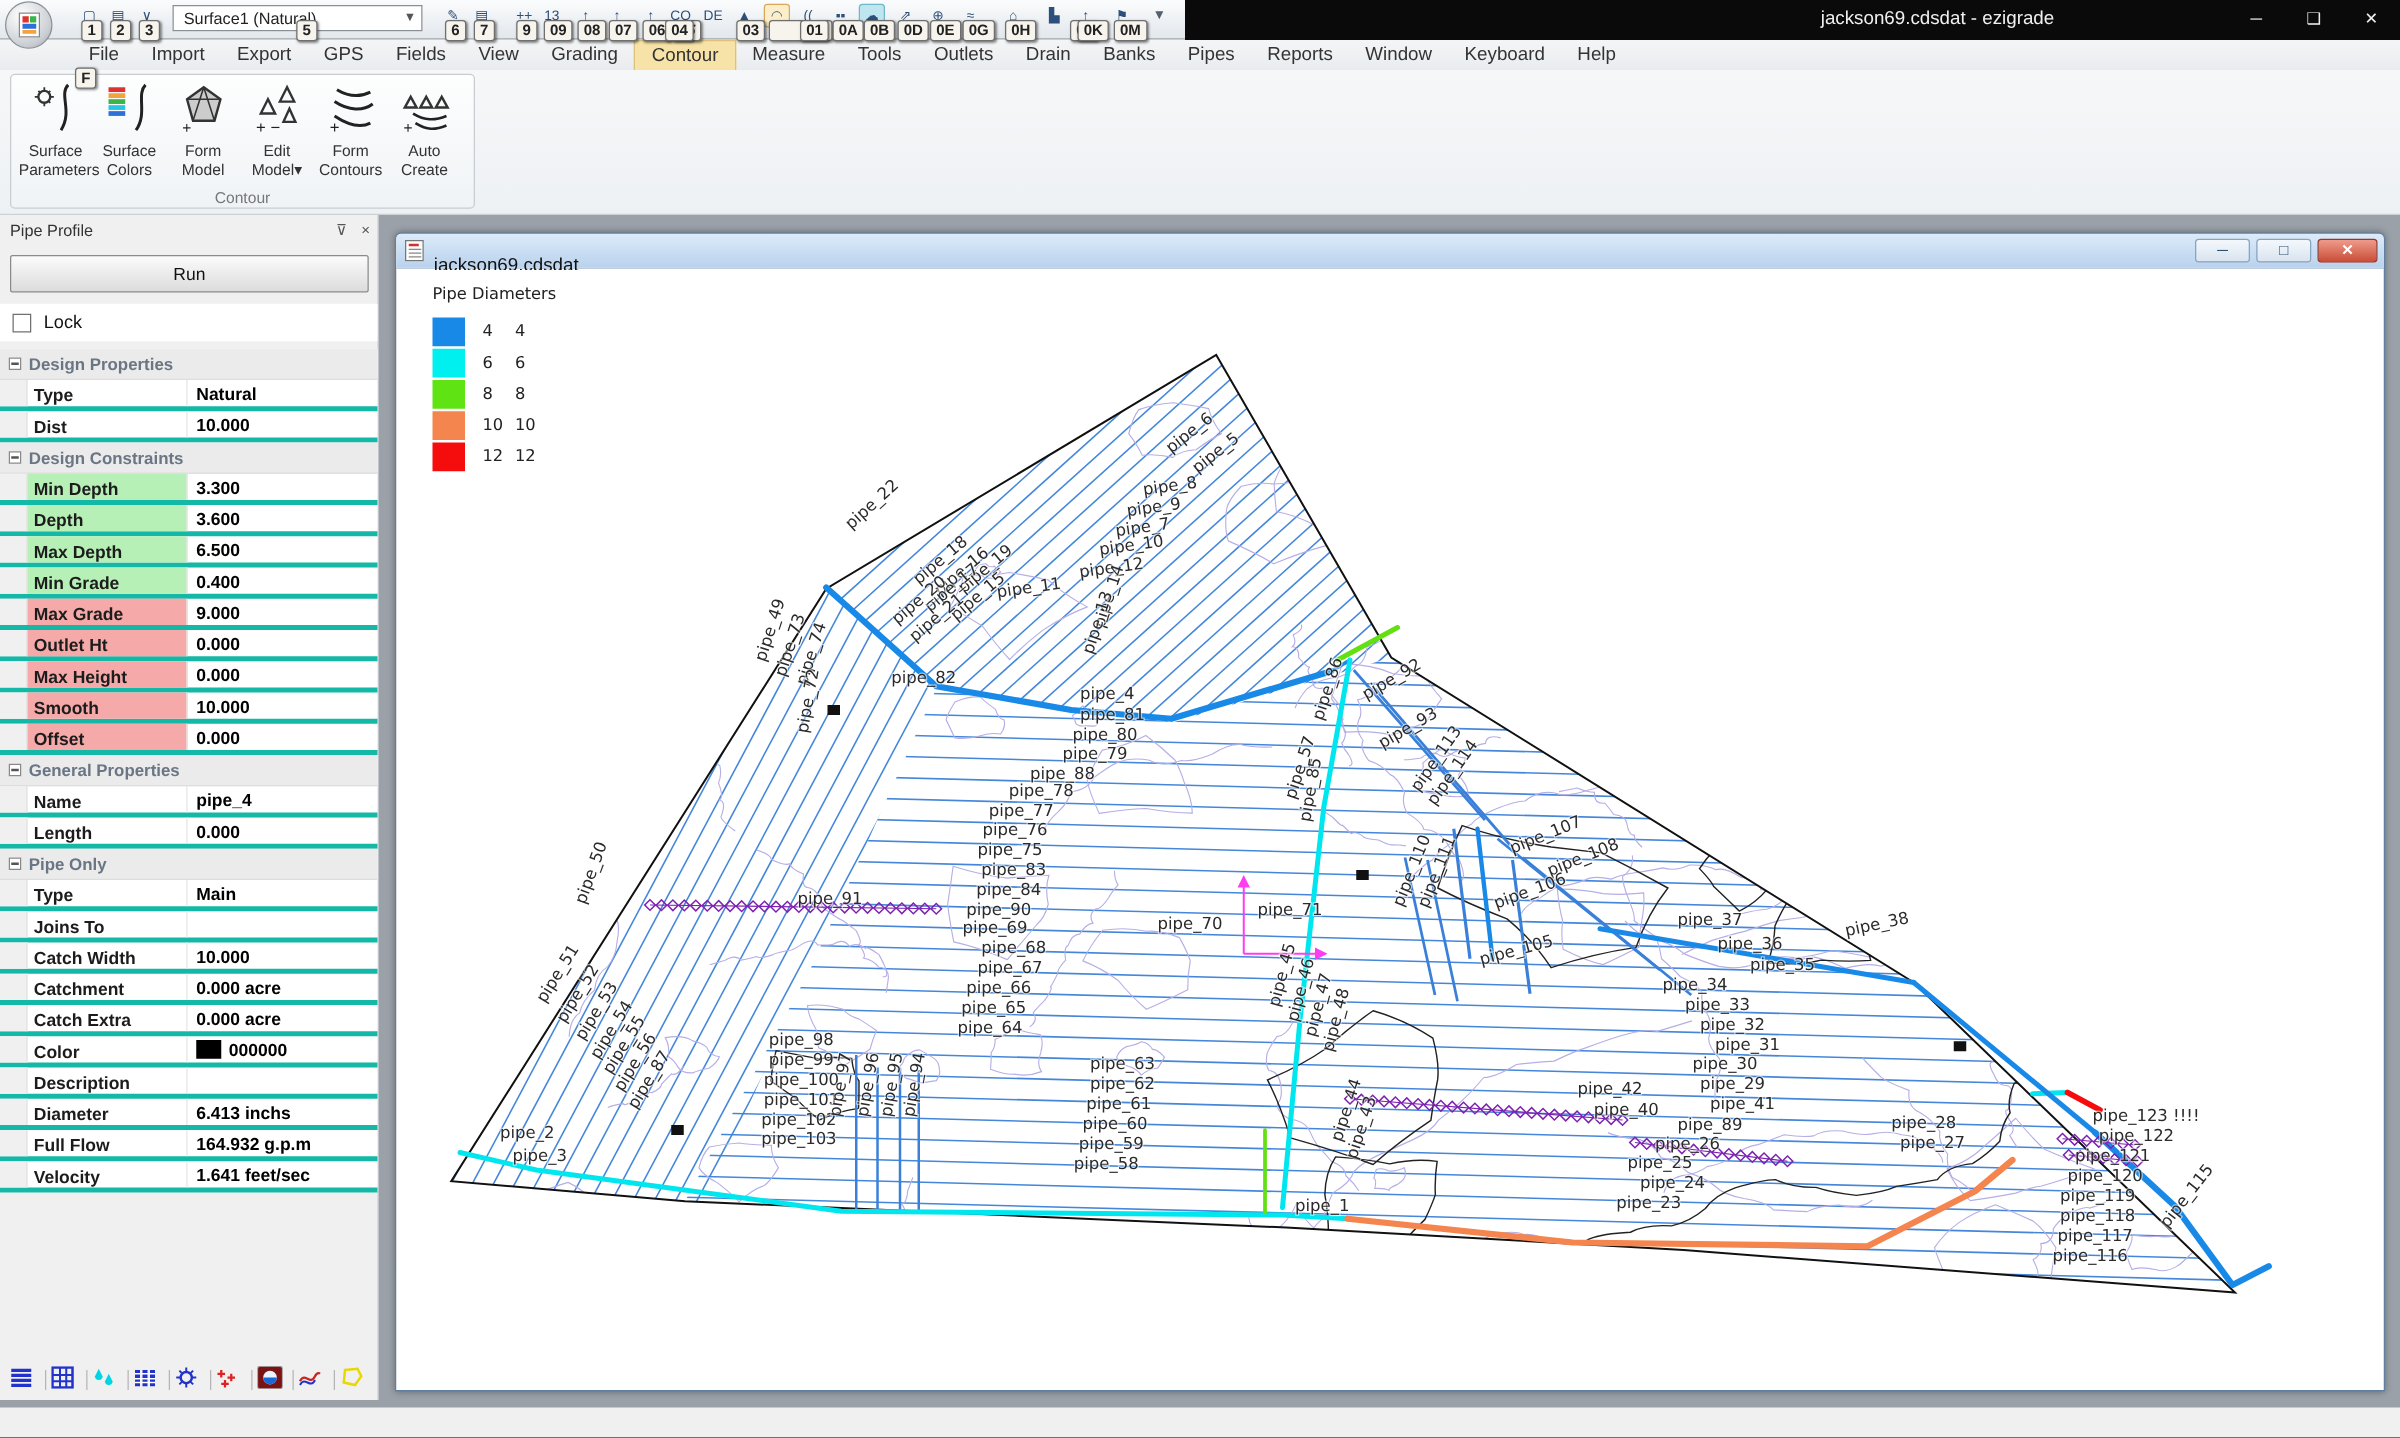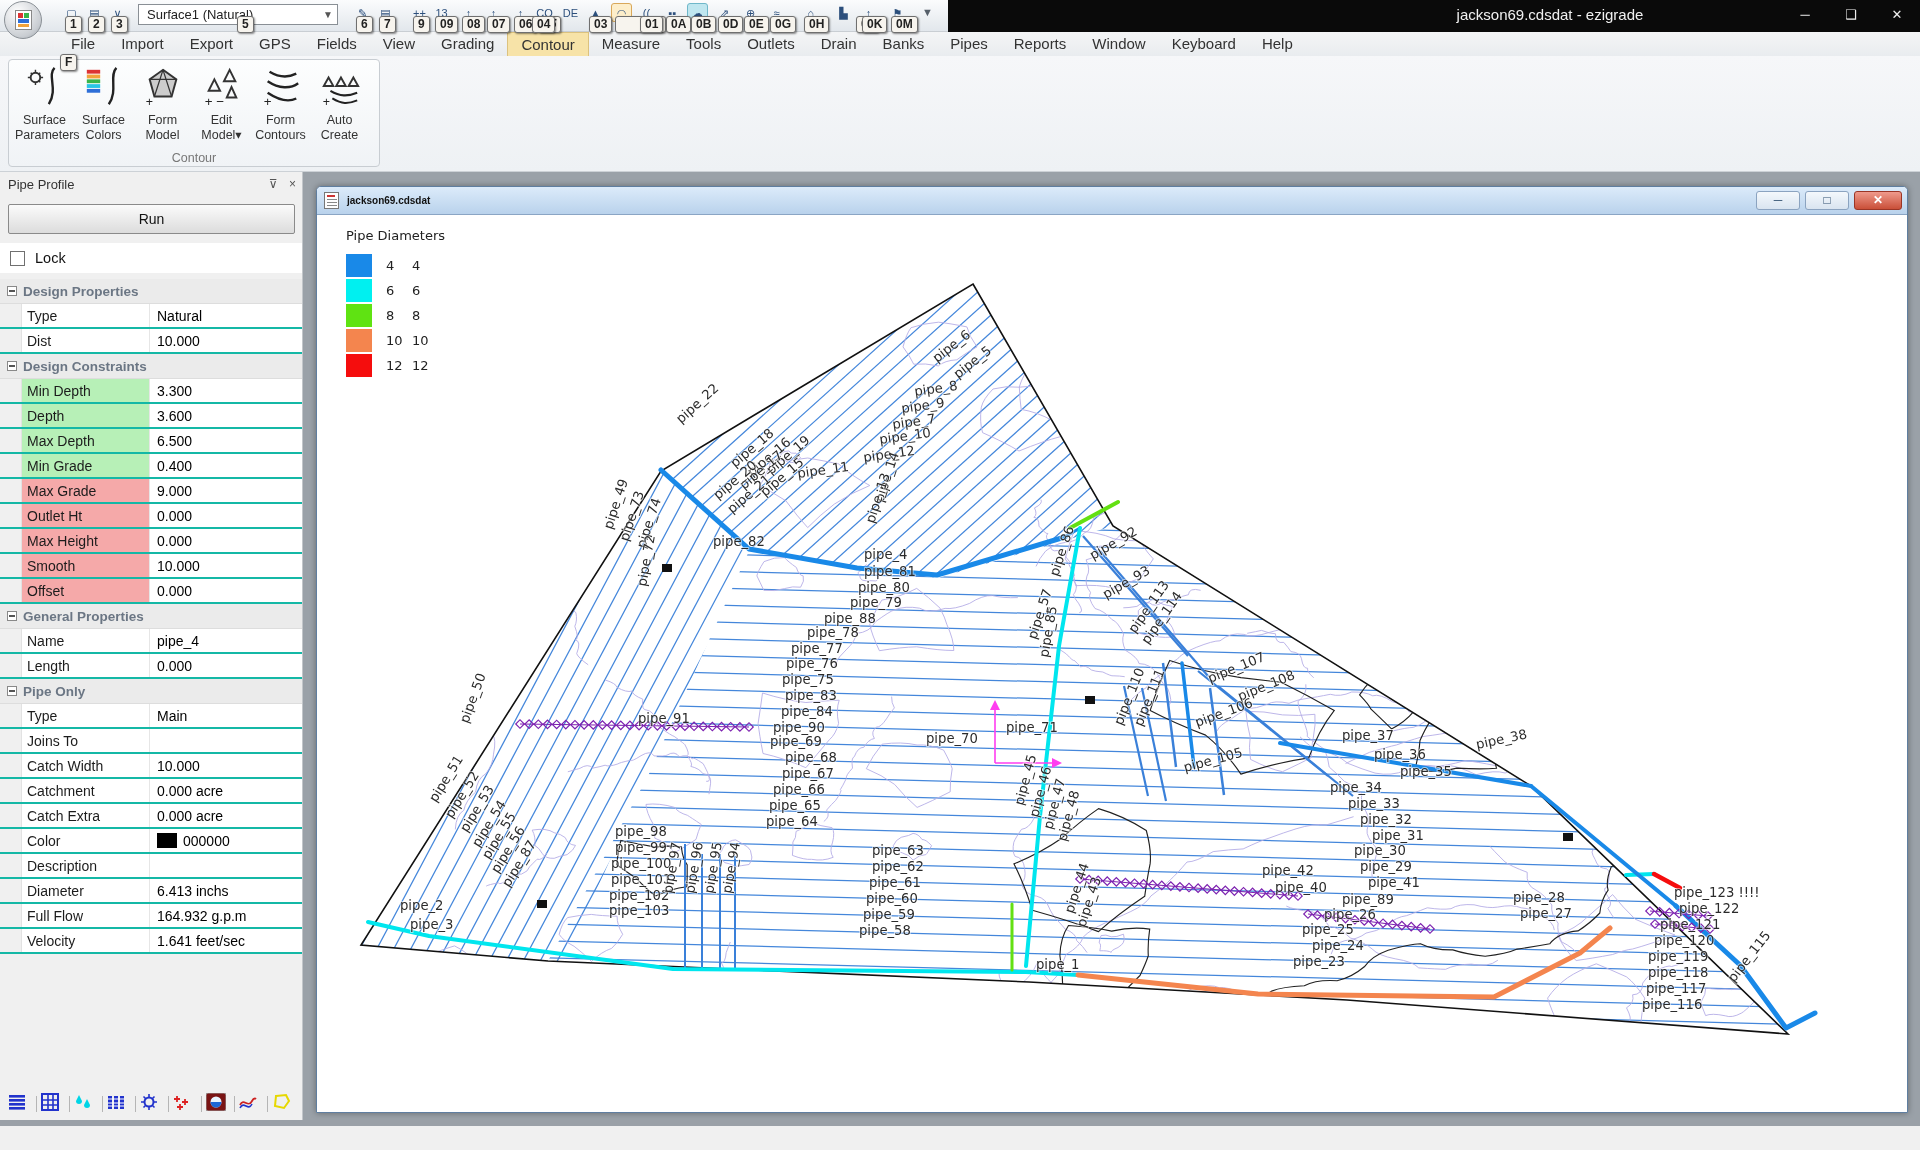--- a/index.html
+++ b/index.html
@@ -63,21 +63,21 @@
              font-size:14px; color:#111; text-align:center; line-height:28px; }
   .lock-row { margin-top:9px; background:#fff; height:30px; display:flex; align-items:center; padding-left:10px; }
   .lock-box { width:15px; height:15px; background:#fff; border:1px solid #707070; }
   .lock-lbl { font-size:14.5px; margin-left:10px; color:#111; }
   .grid { margin-top:6px; background:#fff; }
   .grid-cat { display:flex; align-items:center; height:25px; background:#ebebeb; border-bottom:1px solid #ddd; }
   .grid-cat .box { width:10px; height:10px; border:1px solid #898989; background:#fff; margin:0 6px 0 7px;
                    position:relative; }
   .grid-cat .box::after { content:""; position:absolute; left:1px; right:1px; top:3px; height:2px; background:#555; }
   .grid-cat .ctext { font-size:13.5px; font-weight:bold; color:#6b7684; }
-  .grid-row { display:flex; height:25px; border-bottom:2px solid #14b8a6; }
+  .grid-row { display:flex; height:25px; border-bottom:4px solid #14b8a6;font-weight:bold; }
   .grid-row .gutter { width:22px; background:#f0f0f0; border-right:1px solid #e2e2e2; }
   .grid-row .glabel { width:128px; font-size:14px; color:#1c1c1c; line-height:24px; padding-left:5px;
                       border-right:1px solid #e6e6e6; }
   .grid-row .gvalue { flex:1; font-size:14px; color:#000; line-height:24px; padding-left:7px;
                       display:flex; align-items:center; }
   .grid-row.green .glabel { background:#b7f0b7; }
   .grid-row.red .glabel { background:#f5a9a9; }
   .color-swatch { display:inline-block; width:20px; height:15px; background:#000; margin-right:6px; }
   .panel-iconbar { position:absolute; bottom:2px; left:0; right:0; height:28px; display:flex;
                    align-items:center; padding-left:8px; }
@@ -89,21 +89,21 @@
   .docwin { position:absolute; left:13px; top:14px; width:1592px; height:927px;
             border:1px solid #5f7ea0; border-radius:5px 5px 0 0; background:#fff;
             box-shadow:0 0 6px rgba(0,0,0,.35); }
   .doc-titlebar { position:relative; height:28px; border-radius:4px 4px 0 0;
                   background:linear-gradient(180deg,#dcebfa,#b9d2ec); border-bottom:1px solid #8aa5c4; }
   .doc-icon { position:absolute; left:7px; top:5px; width:15px; height:17px; background:#fdfdfd;
               border:1px solid #777; }
   .doc-icon::before { content:""; position:absolute; left:2px; top:2px; width:8px; height:2px; background:#c33; }
   .doc-icon::after { content:""; position:absolute; left:2px; top:6px; width:10px; height:1px; background:#888;
                      box-shadow:0 3px 0 #888, 0 6px 0 #888; }
-  .doc-title { position:absolute; left:30px; top:0; font-size:10px; color:#111; line-height:27px;font-weight:bold; }
+  .doc-title { position:absolute; left:30px; top:12px; font-size:15px; color:#111; line-height:27px; }
   .doc-controls { position:absolute; right:5px; top:4px; display:flex; }
   .doc-btn { width:44px; height:19px; margin-left:5px; border:1px solid #8ba3c0; border-radius:3px;
              background:linear-gradient(180deg,#f4f8fc,#d9e4f0); color:#2f4f6f; font-size:12px;
              text-align:center; line-height:17px; }
   .doc-btn.close { width:48px; background:linear-gradient(180deg,#ef9a8c,#c94f38); border-color:#9a3526;
                    color:#fff; font-weight:bold; }
   .doc-client { position:absolute; left:1px; top:29px; width:1588px; height:896px; background:#fff; overflow:hidden; }
   .doc-client svg { display:block; width:1588px; height:896px; }
 
   

